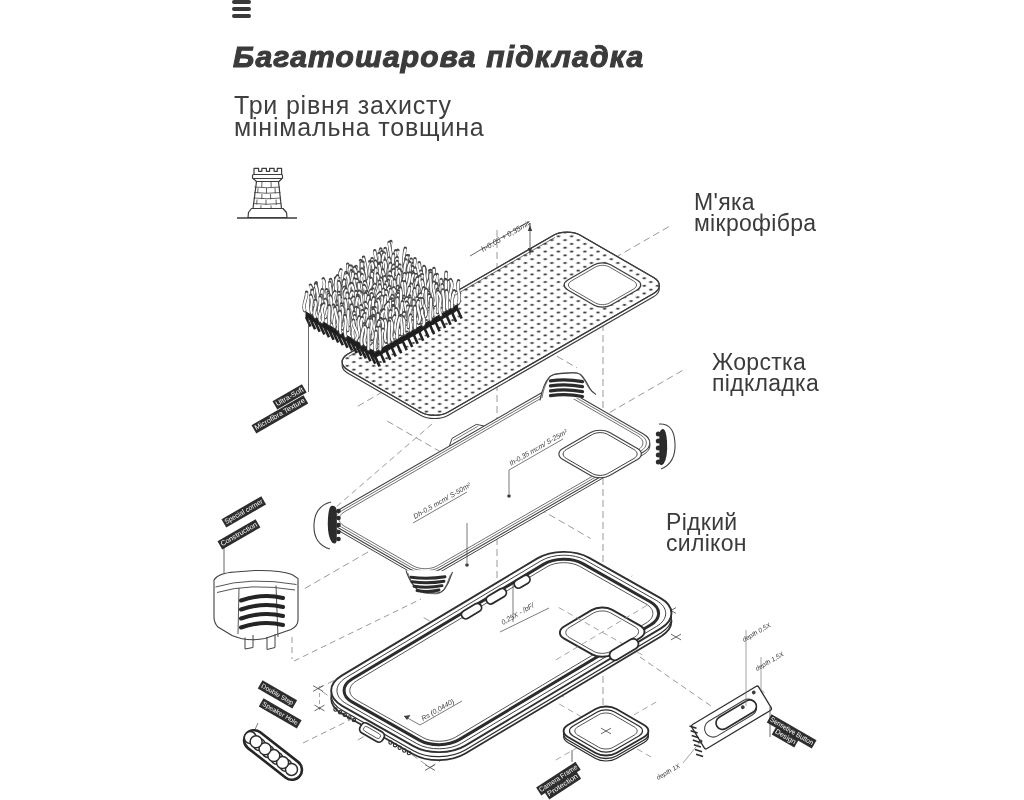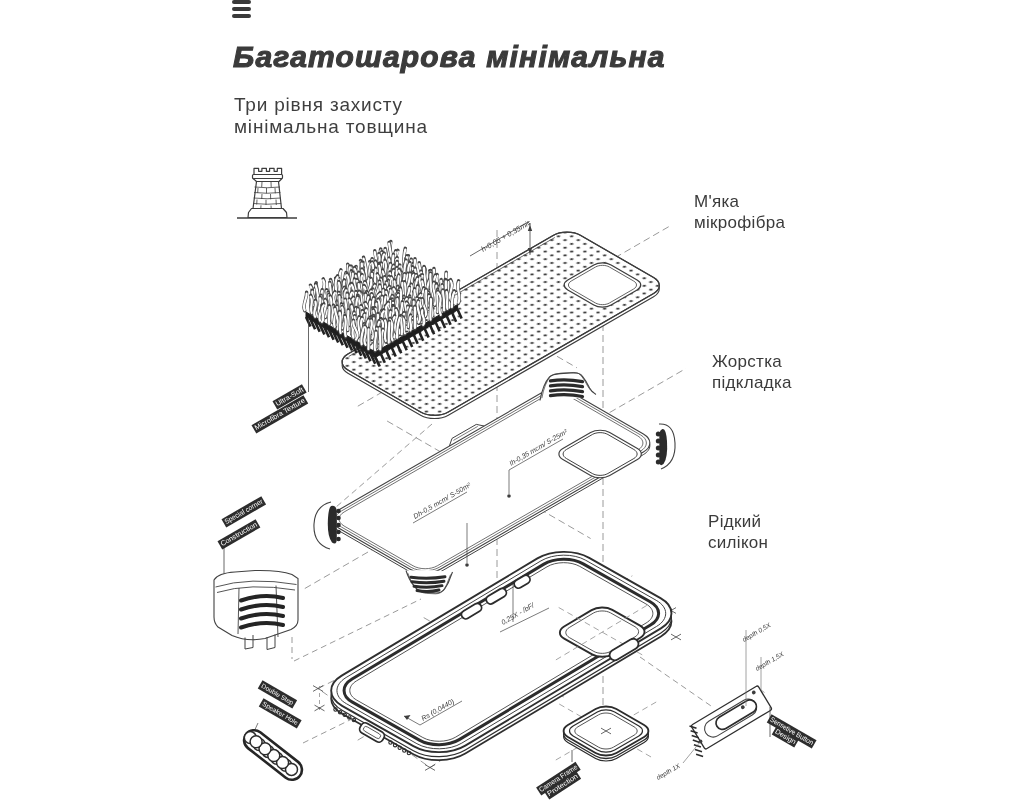--- a/index.html
+++ b/index.html
@@ -1,38 +1,38 @@
 <!DOCTYPE html>
 <html><head><meta charset="utf-8">
 <style>
 html,body{margin:0;padding:0;background:#fff;width:1024px;height:800px;overflow:hidden}
 body{font-family:"Liberation Sans",sans-serif;position:relative;-webkit-font-smoothing:antialiased}
 .burger{position:absolute;left:232px;top:0px}
 .burger div{width:19px;height:3.8px;background:#3a3a3a;border-radius:2px;margin-bottom:3.2px}
 h1{position:absolute;left:233px;top:40px;margin:0;font-size:30px;font-weight:bold;font-style:italic;color:#3b3b3b;letter-spacing:1.2px;white-space:nowrap;-webkit-text-stroke:1.1px #3b3b3b}
-.sub{position:absolute;left:234px;top:94px;font-size:19px;color:#3f3f3f;line-height:22px;letter-spacing:0.8px}
-.lab{position:absolute;font-size:17px;color:#3b3b3b;line-height:20.5px;letter-spacing:0.3px}
+.sub{position:absolute;left:234px;top:94px;font-size:25px;color:#3f3f3f;line-height:22px;letter-spacing:0.8px}
+.lab{position:absolute;font-size:23px;color:#3b3b3b;line-height:20.5px;letter-spacing:0.3px}
 </style></head>
 <body>
 
 <div class="burger">
     <div></div>
     <div></div>
     <div></div>
   </div>
 
-<h1>Багатошарова мінімальна</h1>
+<h1>Багатошарова підкладка</h1>
 
 <div class="sub">Три рівня захисту<br>мінімальна товщина</div>
 
 <div class="lab" style="left:694px;top:192px">М'яка<br>мікрофібра</div>
 
 <div class="lab" style="left:712px;top:352px">Жорстка<br>підкладка</div>
 
-<div class="lab" style="left:708px;top:512px">Рідкий<br>силікон</div>
+<div class="lab" style="left:666px;top:512px">Рідкий<br>силікон</div>
 
 <svg width="1024" height="800" viewBox="0 0 1024 800" style="position:absolute;left:0;top:0">
 <defs>
 <pattern id="dots" width="1" height="1" patternUnits="userSpaceOnUse" patternTransform="matrix(6.6,-3.81,6.6,3.81,334,362)">
 <circle cx="0.5" cy="0.5" r="0.20" fill="#424242"></circle>
 </pattern>
 </defs>
 
 <path d="M497,230 L497,668" stroke="#8f8f8f" stroke-width="0.9" fill="none" stroke-dasharray="7 4"></path>
 

